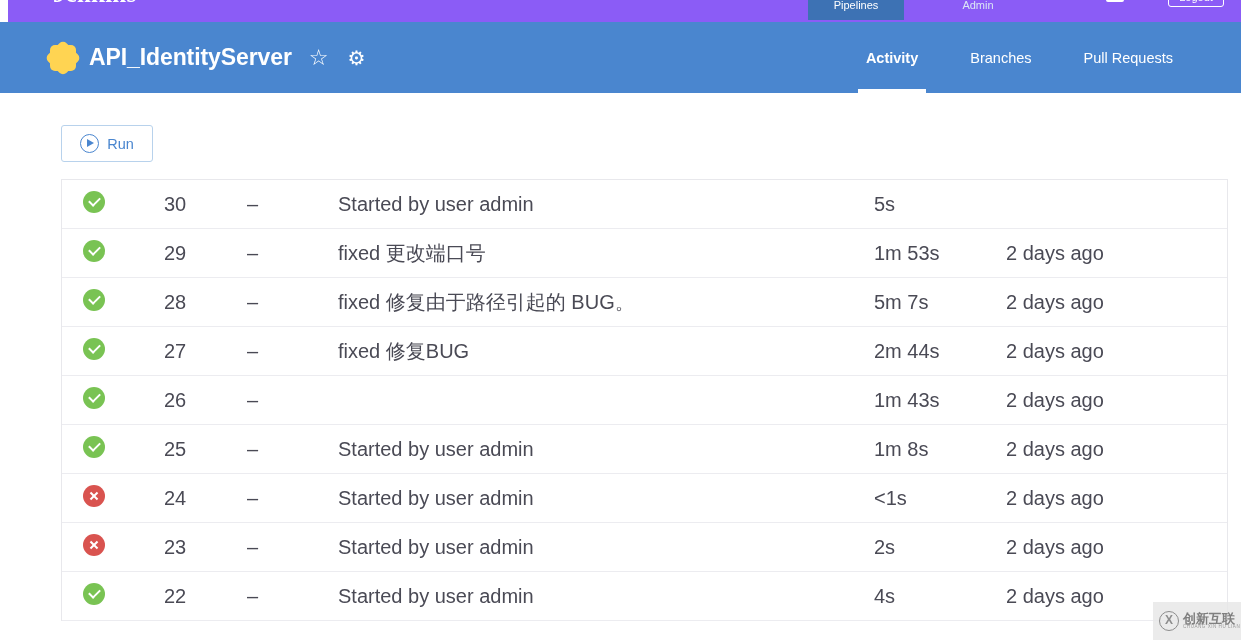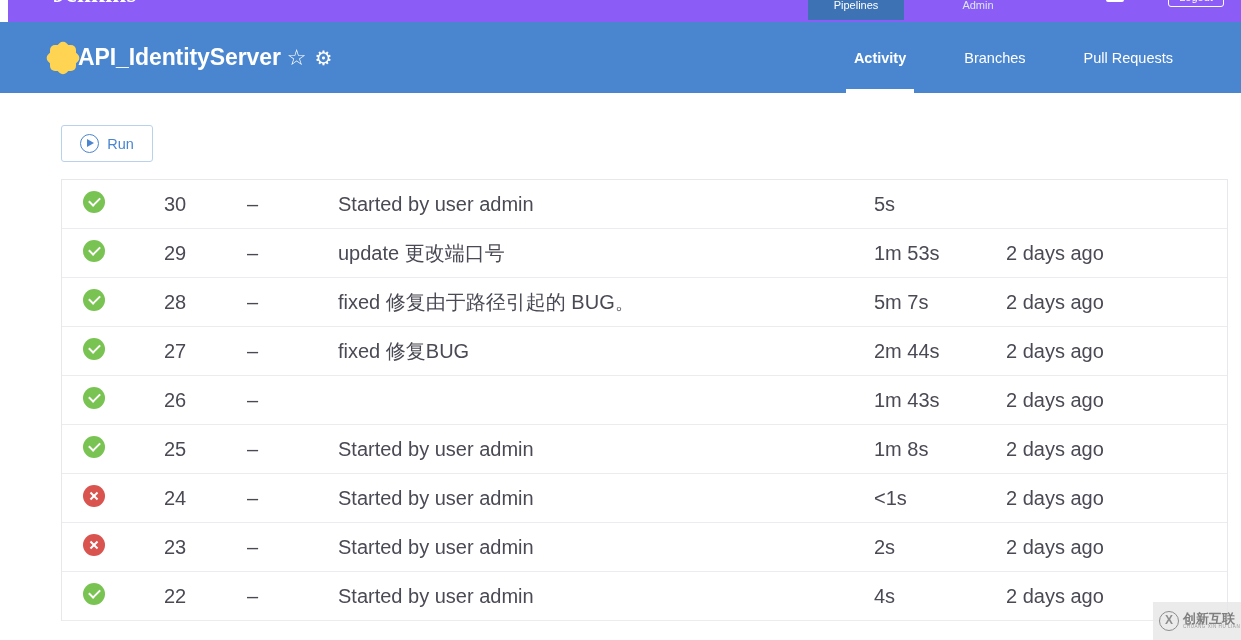--- a/index.html
+++ b/index.html
@@ -84,20 +84,21 @@
     height: 71px;
     background: #4a86cf;
   }
   .ph-left {
     position: absolute;
     left: 48px;
     top: 0;
     height: 71px;
     display: flex;
     align-items: center;
+    gap: 11px;
   }
   .sun-icon {
     width: 30px; height: 30px;
     position: relative;
   }
   .sun-icon::before,
   .sun-icon::after {
     content: "";
     position: absolute;
     left: 2px; top: 2px;
@@ -122,21 +123,21 @@
   .star-icon { font-size: 22px; margin-left: 6px; }
   .gear-icon { font-size: 20px; margin-left: 8px; }
 
   .ph-tabs {
     position: absolute;
     right: 44px;
     top: 0;
     height: 71px;
     display: flex;
     align-items: center;
-    gap: 10px;
+    gap: 4px;
   }
   .ph-tab {
     position: relative;
     height: 71px;
     display: flex;
     align-items: center;
     padding: 0 24px;
     color: #ffffff;
     font-size: 14.5px;
     cursor: pointer;
@@ -339,21 +340,21 @@
           <div class="cell c-status"><span class="status-dot success"></span></div>
           <div class="cell c-run">30</div>
           <div class="cell c-commit">–</div>
           <div class="cell c-message">Started by user admin</div>
           <div class="cell c-duration">5s</div>
         </div>
         <div class="row">
           <div class="cell c-status"><span class="status-dot success"></span></div>
           <div class="cell c-run">29</div>
           <div class="cell c-commit">–</div>
-          <div class="cell c-message">update 更改端口号</div>
+          <div class="cell c-message">fixed 更改端口号</div>
           <div class="cell c-duration">1m 53s</div>
           <div class="cell c-completed">2 days ago</div>
         </div>
         <div class="row">
           <div class="cell c-status"><span class="status-dot success"></span></div>
           <div class="cell c-run">28</div>
           <div class="cell c-commit">–</div>
           <div class="cell c-message">fixed 修复由于路径引起的 BUG。</div>
           <div class="cell c-duration">5m 7s</div>
           <div class="cell c-completed">2 days ago</div>

